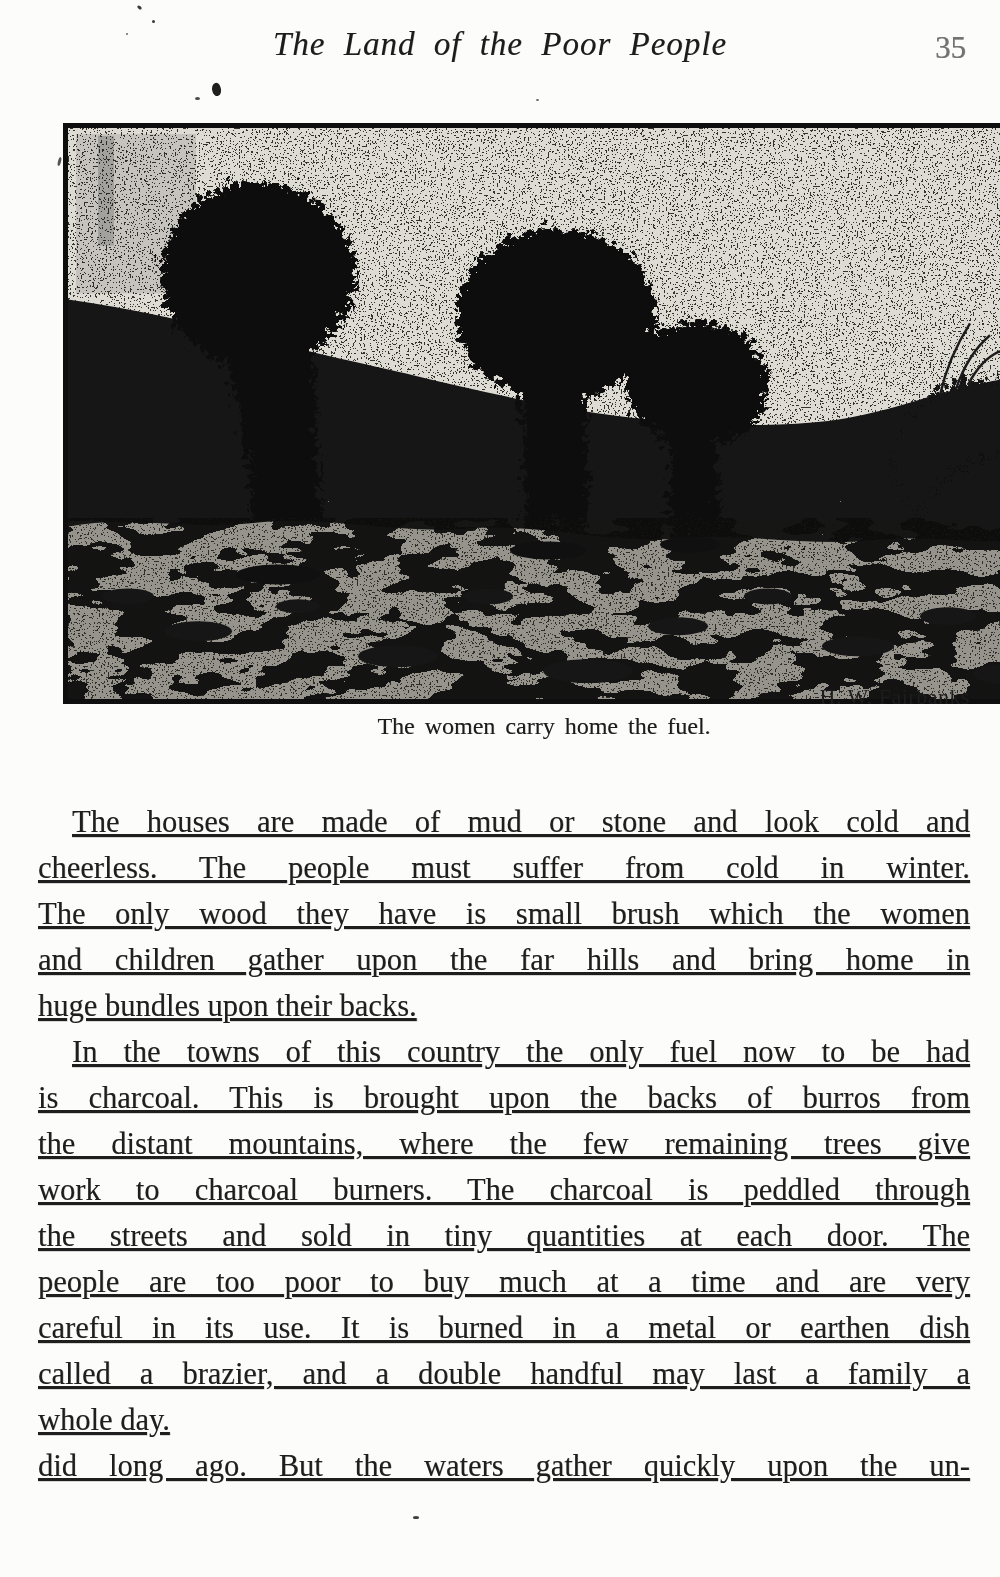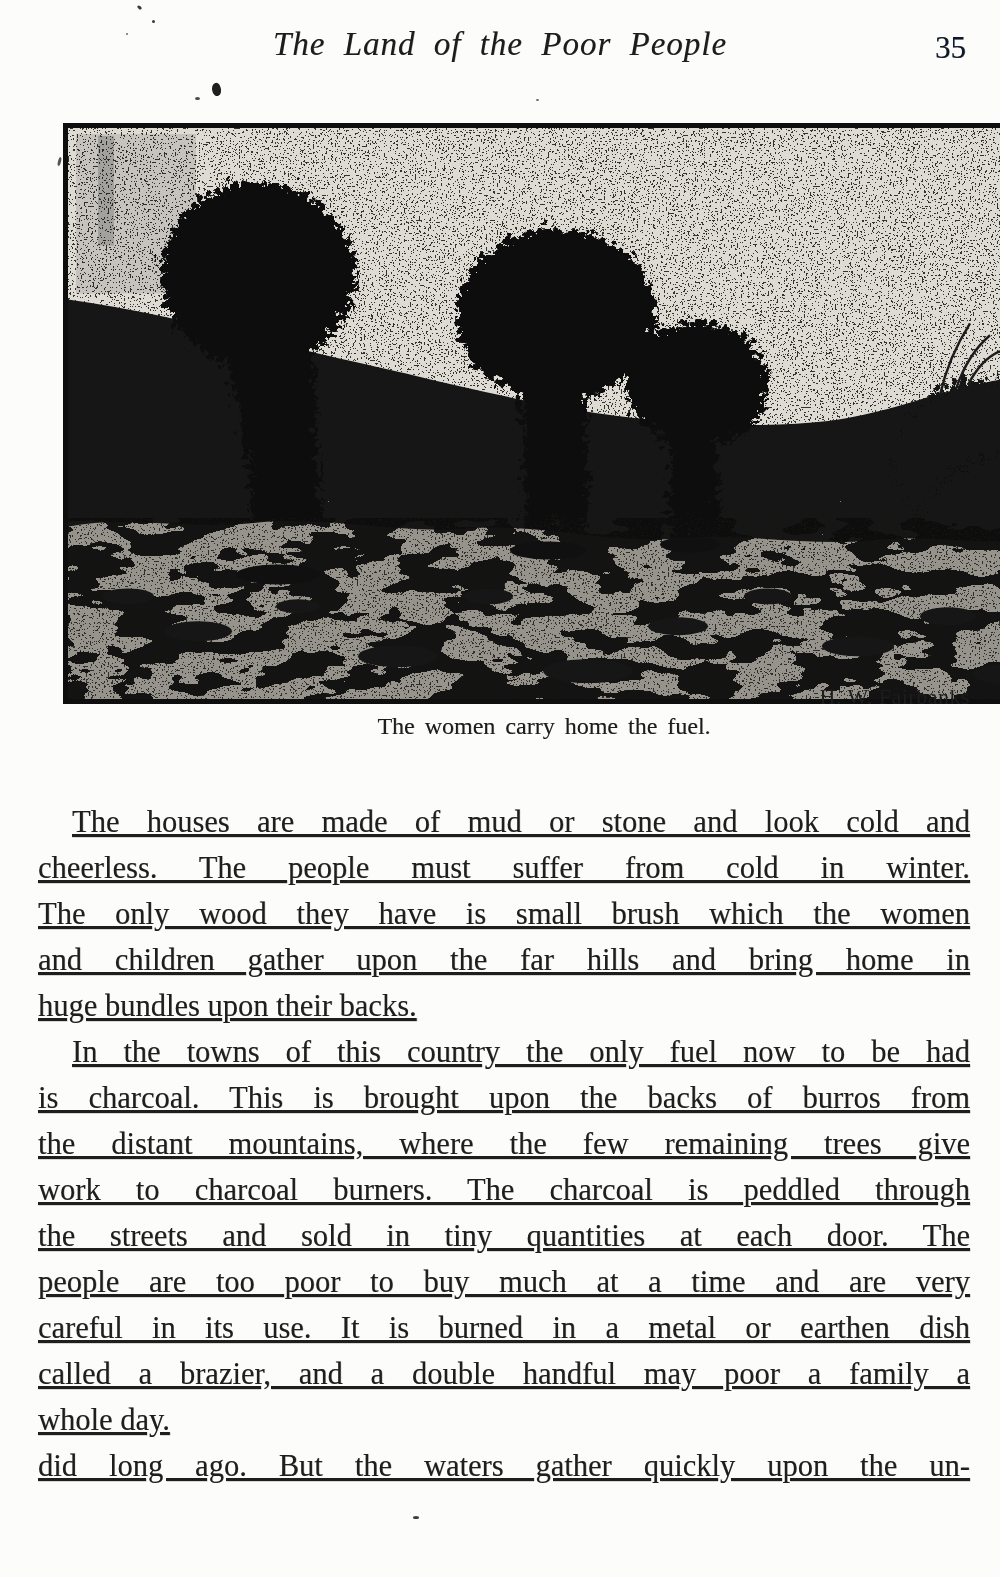--- a/index.html
+++ b/index.html
@@ -18,21 +18,21 @@
   
   .running-head { position: absolute; left: 0; top: 24px; width: 100%; height: 52px; }
   .head-title {
     position: absolute; left: 50%; top: 2px; transform: translateX(-50%);
     font-style: italic; font-size: 33px; white-space: nowrap;
     letter-spacing: 1px; word-spacing: 9px; color: #1c1c1c;
     text-shadow: 0.4px 0.4px 0 rgba(20,20,20,0.45);
   }
   .head-pagenum {
     position: absolute; right: 34px; top: 6px;
-    font-size: 31px; color: #0f172a;
+    font-size: 31px; color: #737373;
     text-shadow: 0.4px 0.4px 0 rgba(20,20,20,0.45);
   }
   
   .photo-frame {
     position: absolute; left: 23px; top: 107px;
     width: 955px; height: 581px;
     background: #101010;
     border: 5px solid #0e0e0e;
     box-sizing: border-box;
   }
@@ -202,21 +202,21 @@
       <div class="line last">huge bundles upon their backs.</div>
     </div>
     <div class="para">
       <div class="line first">In the towns of this country the only fuel now to be had</div>
       <div class="line">is charcoal. This is brought upon the backs of burros from</div>
       <div class="line">the distant mountains, where the few remaining trees give</div>
       <div class="line">work to charcoal burners. The charcoal is peddled through</div>
       <div class="line">the streets and sold in tiny quantities at each door. The</div>
       <div class="line">people are too poor to buy much at a time and are very</div>
       <div class="line">careful in its use. It is burned in a metal or earthen dish</div>
-      <div class="line">called a brazier, and a double handful may poor a family a</div>
+      <div class="line">called a brazier, and a double handful may last a family a</div>
       <div class="line last">whole day.</div>
     </div>
     <div class="para">
       <div class="line">did long ago. But the waters gather quickly upon the un-</div>
     </div>
   </main>
 
 </div>
 
 </body></html>

